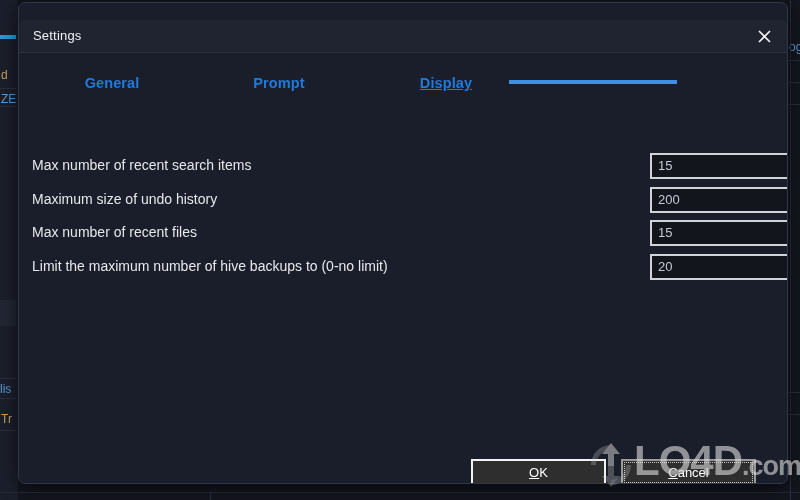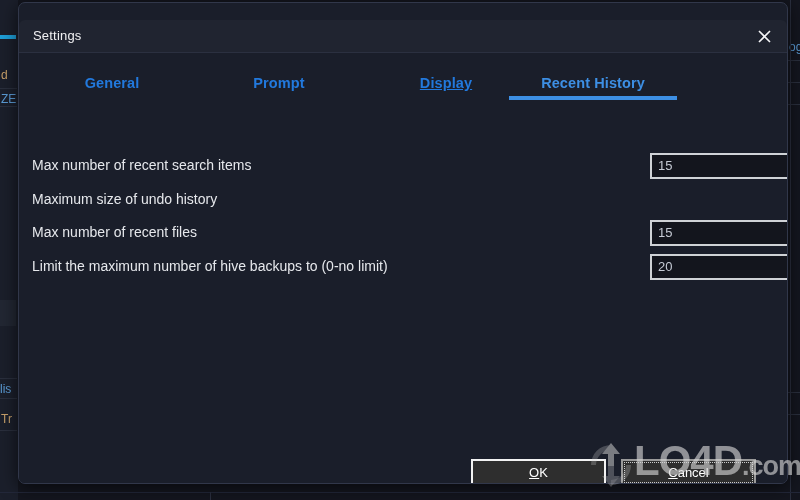--- a/index.html
+++ b/index.html
@@ -260,37 +260,40 @@
         </div>
         <div class="tab" id="tab1" style="left:190px;width:140px;">
           <span>Prompt</span>
           
         </div>
         <div class="tab" id="tab2" style="left:357px;width:140px;text-decoration:underline;">
           <span>Display</span>
           
         </div>
         <div class="tab active" id="tab3" style="left:490px;width:168px;">
-          <span>Recent History</span>
           <span class="tab-underline"></span>
         </div>
       </div>
 
       <div id="rows">
 
         <div class="row">
           <div class="row-label">Max number of recent search items</div>
           <div class="spin">
             <input class="spin-field" type="text" value="15" style="">
 
           </div>
         </div>
 
         <div class="row">
           <div class="row-label">Maximum size of undo history</div>
+          <div class="spin">
+            <input class="spin-field" type="text" value="200" style="">
+
+          </div>
         </div>
 
         <div class="row">
           <div class="row-label">Max number of recent files</div>
           <div class="spin">
             <input class="spin-field" type="text" value="15" style="">
 
           </div>
         </div>
 

